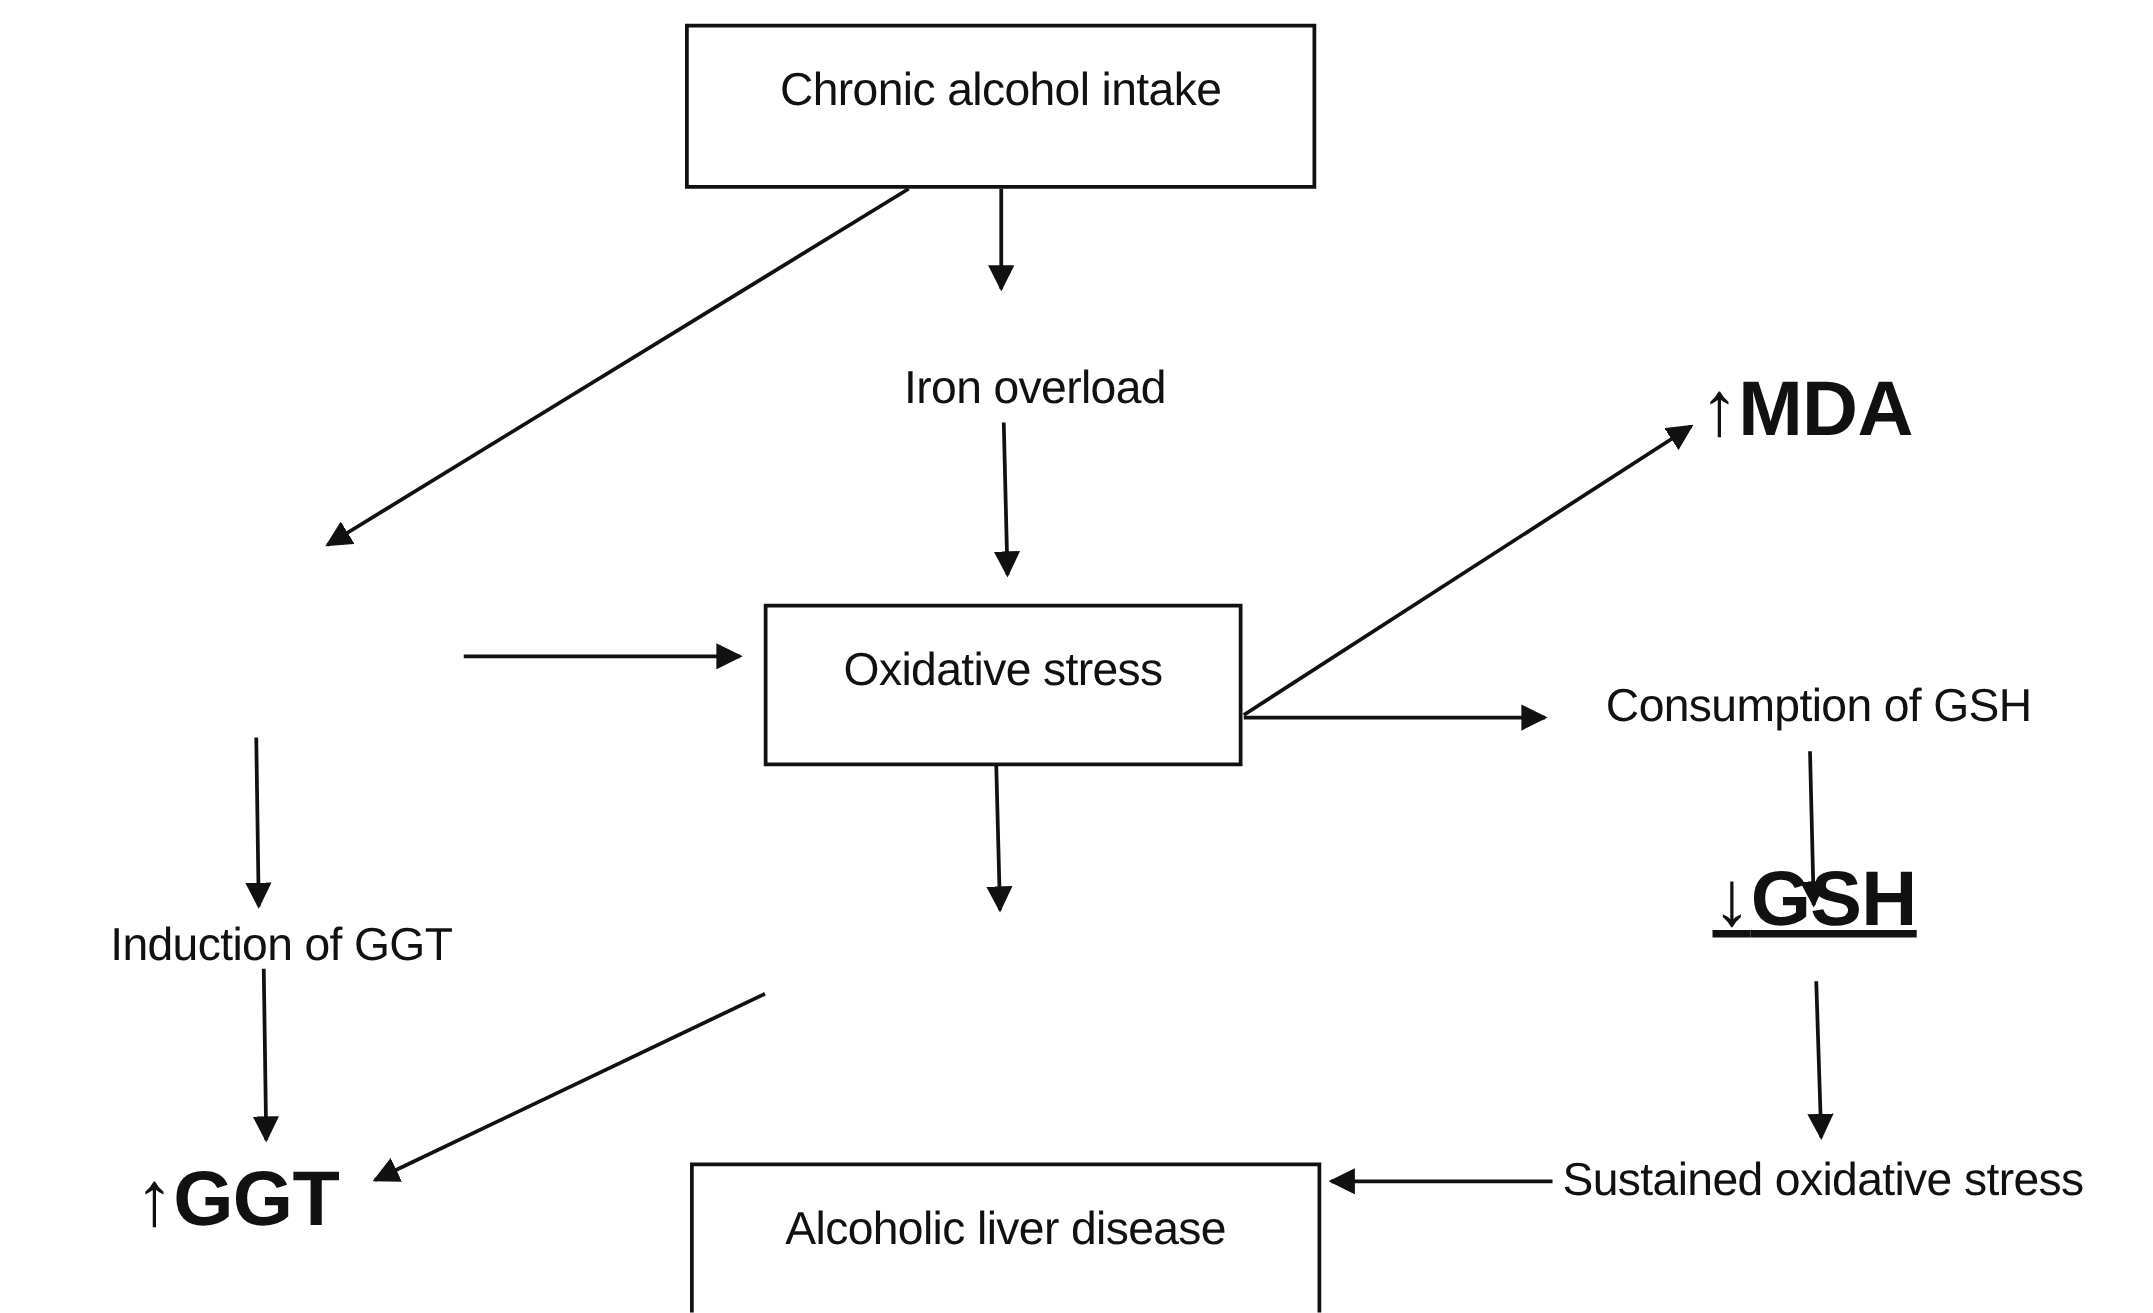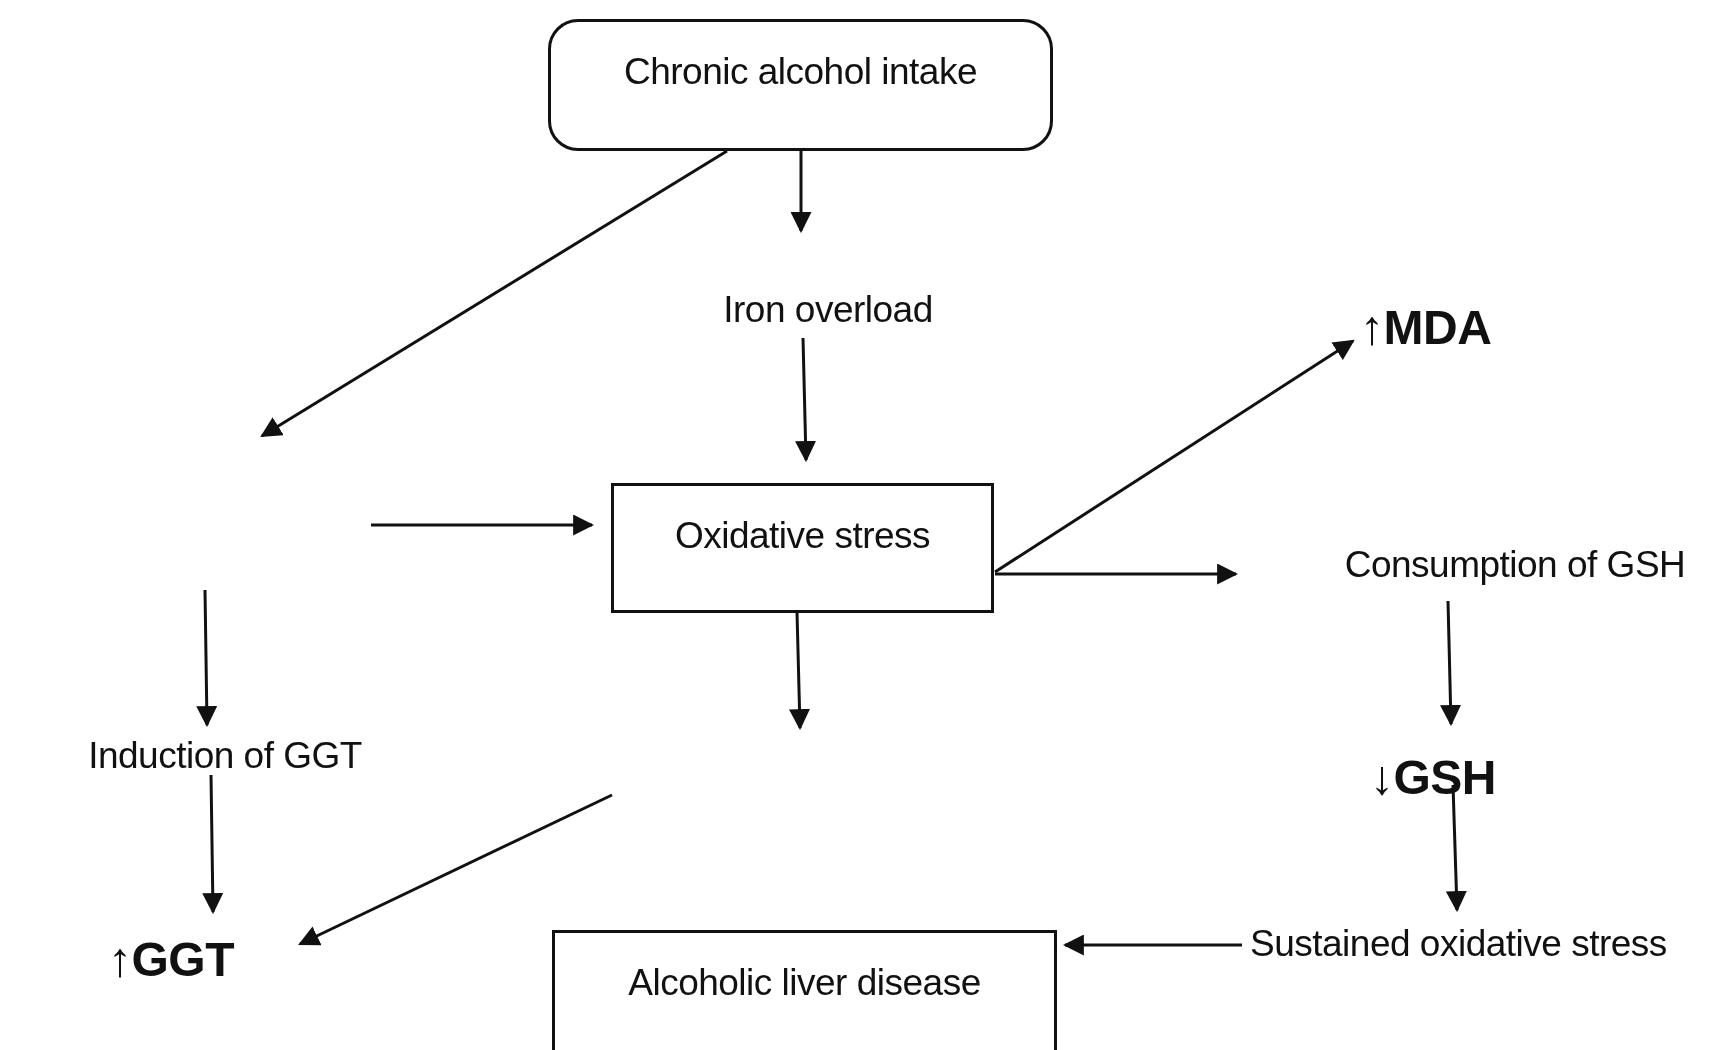--- a/index.html
+++ b/index.html
@@ -1,21 +1,21 @@
 <!DOCTYPE html>
 <html><head>
 <meta charset="utf-8">
 <style>
   html, body { margin: 0; padding: 0; background: #ffffff; }
   body { width: 1722px; height: 1050px; position: relative; overflow: hidden;
          font-family: "Liberation Sans", "DejaVu Sans", sans-serif; color: #111; }
   svg#edges { position: absolute; left: 0; top: 0; }
   .node { position: absolute; text-align: center; font-size: 37px; line-height: 60px; white-space: nowrap; letter-spacing: -0.5px; }
   .box { border: 3px solid #111; box-sizing: border-box; padding-top: 20px; }
-  .bold { font-weight: bold; font-size: 48px; }
+  .bold { font-weight: bold; font-size: 62px; }
   .arr { font-weight: normal; }
 </style>
 </head>
 <body>
 
 <svg id="edges" width="1722" height="1050">
   <defs>
     <marker id="ah" viewBox="0 0 10 10" refX="9" refY="5" markerWidth="7" markerHeight="7" orient="auto-start-reverse">
       <path d="M0,0 L10,5 L0,10 z" fill="#111"></path>
     </marker>
@@ -30,51 +30,51 @@
     <line x1="995" y1="574" x2="1236" y2="574" marker-end="url(#ah)"></line>
     <line x1="797" y1="612" x2="800" y2="728" marker-end="url(#ah)"></line>
     <line x1="1448" y1="601" x2="1451" y2="724" marker-end="url(#ah)"></line>
     <line x1="1453" y1="785" x2="1457" y2="910" marker-end="url(#ah)"></line>
     <line x1="211" y1="775" x2="213" y2="912" marker-end="url(#ah)"></line>
     <line x1="612" y1="795" x2="300" y2="944" marker-end="url(#ah)"></line>
     <line x1="1242" y1="945" x2="1065" y2="945" marker-end="url(#ah)"></line>
   </g>
 </svg>
 
-<div class="node box" style="left:548px; top:19px; width:505px; height:132px;border-radius:30px;">
+<div class="node box" style="left:548px; top:19px; width:505px; height:132px;">
   <span>Chronic alcohol intake</span>
 </div>
 
 <div class="node" style="left:678px; top:280px; width:300px;">
   <span>Iron overload</span>
 </div>
 
 <div class="node" style="left:20px; top:455px; width:370px;">
 </div>
 
 <div class="node box" style="left:611px; top:483px; width:383px; height:130px;">
   <span>Oxidative stress</span>
 </div>
 
 <div class="node bold" style="left:1360px; top:298px; width:200px; text-align:left;">
   <span class="arr">↑</span><span>MDA</span>
 </div>
 
-<div class="node" style="left:1315px; top:535px; width:400px;">
+<div class="node" style="left:1255px; top:535px; width:400px;">
   <span>Consumption of GSH</span>
 </div>
 
 <div class="node" style="left:60px; top:726px; width:330px;">
   <span>Induction of GGT</span>
 </div>
 
 <div class="node" style="left:580px; top:732px; width:450px;">
 </div>
 
-<div class="node bold" style="left:1370px; top:748px; width:200px; text-align:left;">
+<div class="node bold" style="left:1370px; top:690px; width:200px; text-align:left;text-decoration:underline;">
   <span class="arr">↓</span><span>GSH</span>
 </div>
 
 <div class="node bold" style="left:108px; top:930px; width:200px; text-align:left;">
   <span class="arr">↑</span><span>GGT</span>
 </div>
 
 <div class="node box" style="left:552px; top:890px; width:505px; height:134px;margin-top:40px;">
   <span>Alcoholic liver disease</span>
 </div>

